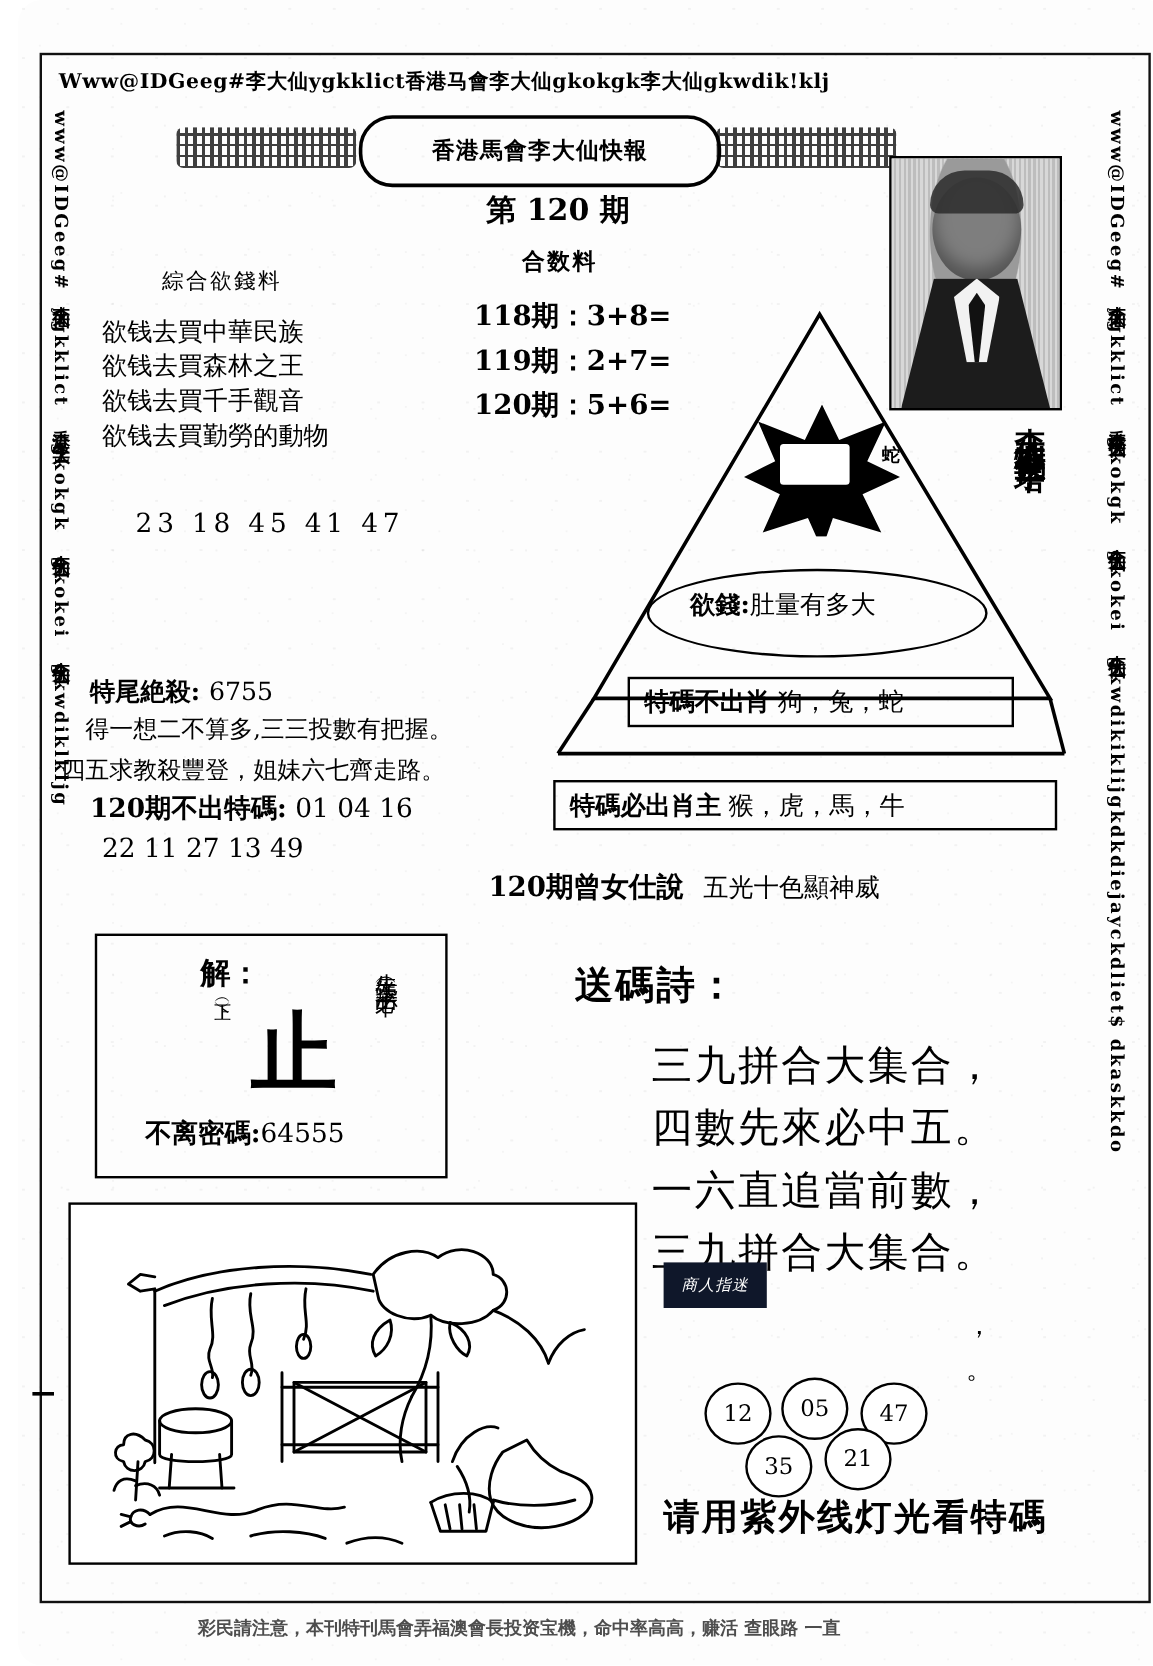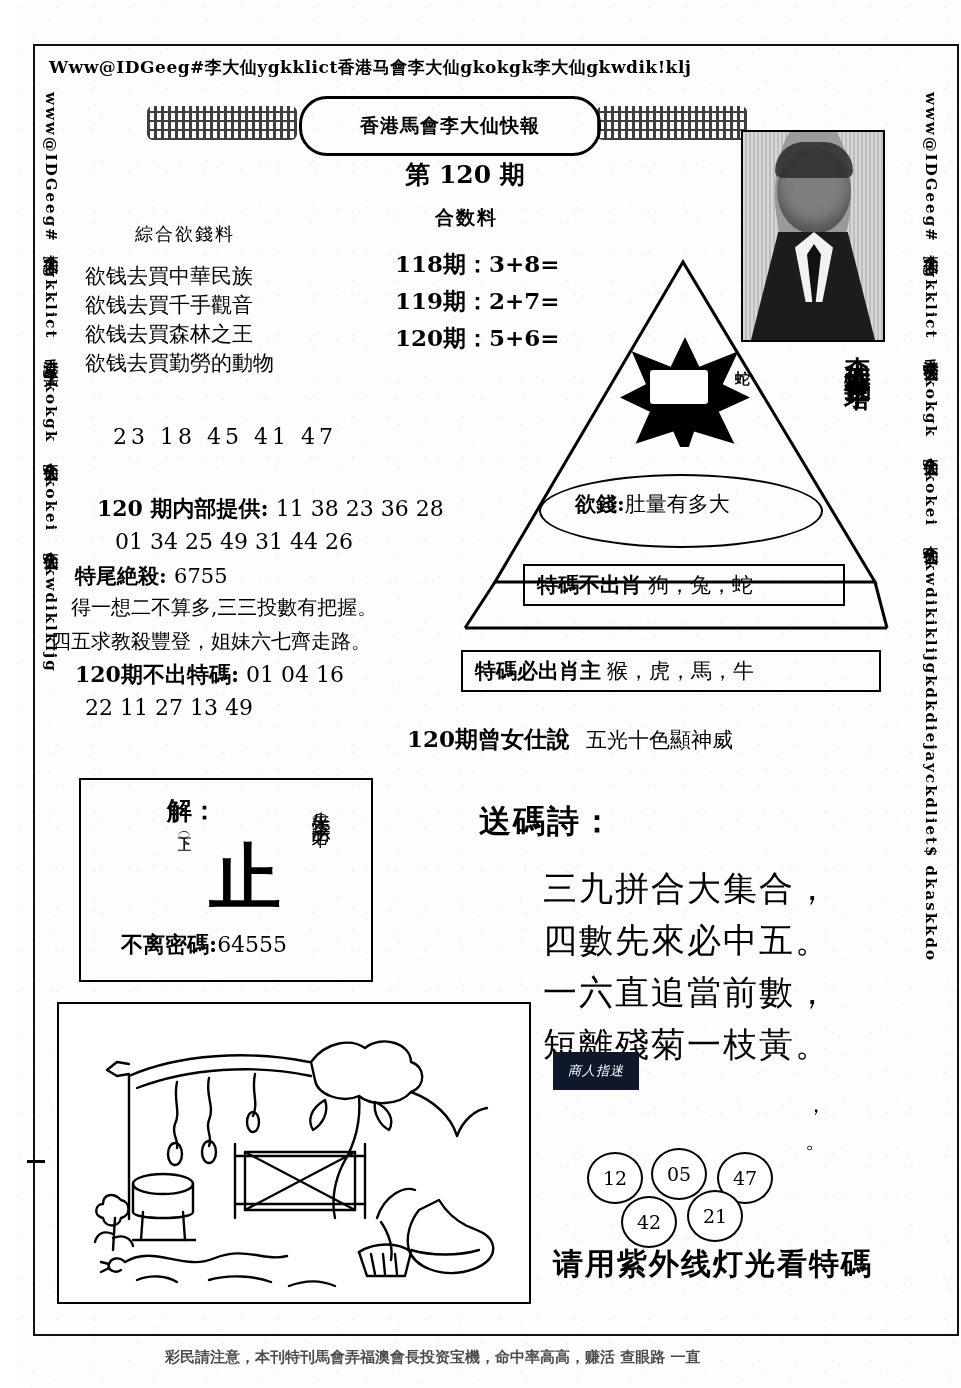--- a/index.html
+++ b/index.html
@@ -321,41 +321,36 @@
     <div class="head"></div>
     <div class="hair"></div>
     <div class="body"></div>
     <div class="shirt"></div>
     <div class="tie"></div>
   </div>
 
   <div class="sec-title">綜合欲錢料</div>
   <div class="poem-list">
     <div>欲钱去買中華民族</div>
+    <div>欲钱去買森林之王</div>
     <div>欲钱去買千手觀音</div>
-    <div>欲钱去買森林之王</div>
     <div>欲钱去買勤勞的動物</div>
   </div>
 
   <div class="hesu-title">合数料</div>
   <div class="hesu-list">
     <div>118期：3+8=</div>
     <div>119期：2+7=</div>
     <div>120期：5+6=</div>
   </div>
 
   <div class="provide">
     <div style="padding-left:22px;"><span class="nums">23 18   45   41  47</span></div>
   </div>
 
-  <div class="inner">
-    <div><span class="lbl">120 期内部提供:</span>
-      <span class="nums">11  38  23  36 28</span></div>
-    <div style="padding-left:18px;"><span class="nums">01  34 25  49  31  44  26</span></div>
-  </div>
 
   <div class="tewei">
     <span>特尾絶殺:</span>
     <span class="v">6755</span>
   </div>
   <div class="line-a">得一想二不算多,三三投數有把握。</div>
   <div class="line-b">四五求教殺豐登，姐妹六七齊走路。</div>
 
   <div class="nochu">
     <div><span class="lbl">120期不出特碼:</span>
@@ -403,31 +398,31 @@
     <div class="code">
       <span>不离密碼:</span><span class="v">64555</span>
     </div>
   </div>
 
   <div class="songma">送碼詩：</div>
   <div class="poem4">
     <div>三九拼合大集合，</div>
     <div>四數先來必中五。</div>
     <div>一六直追當前數，</div>
-    <div>短離殘菊一枝黃。</div>
+    <div>三九拼合大集合。</div>
   </div>
   <div class="stamp">商人指迷</div>
   <div class="comma1">，</div>
   <div class="comma2">。</div>
 
   <div class="balls">
     <div class="ball b0">12</div>
     <div class="ball b1">05</div>
     <div class="ball b2">47</div>
-    <div class="ball b3">42</div>
+    <div class="ball b3">35</div>
     <div class="ball b4">21</div>
   </div>
   <div class="uvline">请用紫外线灯光看特碼</div>
 
   <div class="drawbox">
     <svg width="466" height="294" viewBox="0 0 466 294">
       <g fill="none" stroke="#000" stroke-width="2.4" stroke-linecap="round" stroke-linejoin="round">
 
         <path d="M70 60 L58 58 L48 66 L58 72 L70 70 L70 215"></path>
         <path d="M70 72 C120 50 190 46 250 58"></path>

